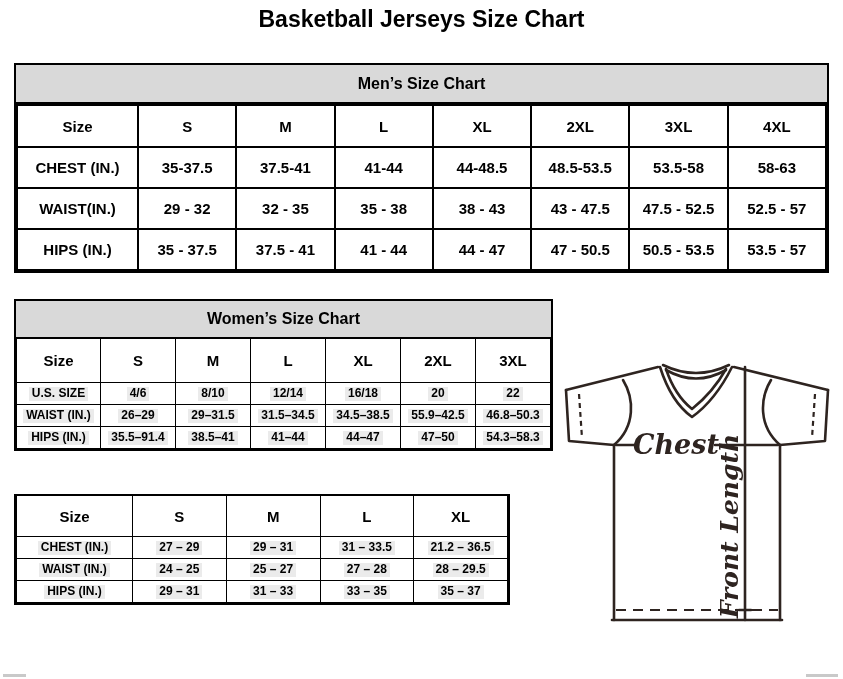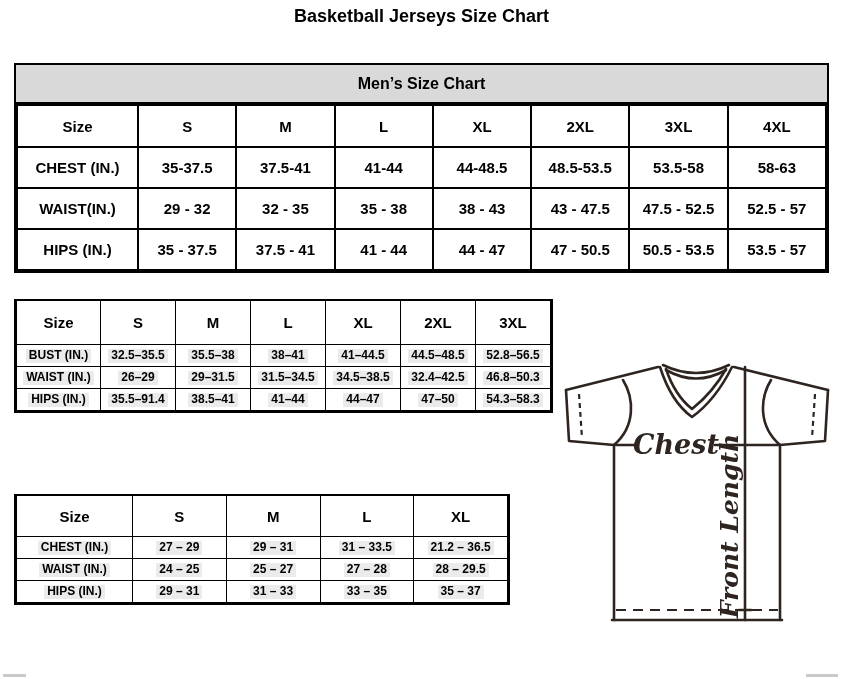--- a/index.html
+++ b/index.html
@@ -3,21 +3,21 @@
 <meta charset="utf-8">
 <style>
   html,body{margin:0;padding:0;}
   body{
     width:843px;height:679px;position:relative;background:#ffffff;
     font-family:"Liberation Sans","DejaVu Sans",sans-serif;color:#000;
     overflow:hidden;
   }
   .page-title{
     position:absolute;top:6px;left:0;width:843px;text-align:center;
-    font-size:18px;font-weight:bold;letter-spacing:0;
+    font-size:23px;font-weight:bold;letter-spacing:0;
   }
   .table-wrap{position:absolute;border:2px solid #000;background:#fff;}
   #mens-wrap{left:14px;top:63px;width:811px;}
   #womens-wrap{left:14px;top:299px;width:535px;}
   #youth-wrap{left:14px;top:494px;width:492px;}
   .band{
     background:#d9d9d9;text-align:center;font-weight:bold;font-size:16px;
     border-bottom:2px solid #000;display:flex;align-items:center;justify-content:center;
   }
   #mens-wrap .band{height:37px;}
@@ -112,20 +112,21 @@
           <td><span class="hl">44 - 47</span></td>
           <td><span class="hl">47 - 50.5</span></td>
           <td><span class="hl">50.5 - 53.5</span></td>
           <td><span class="hl">53.5 - 57</span></td>
         </tr>
       </tbody>
     </table>
 </div>
 
 <div class="table-wrap" id="womens-wrap">
+  <div class="band">Women’s Size Chart</div>
   <table class="sub womens">
       <colgroup>
         <col class="c0">
         <col class="c1">
         <col class="c2">
         <col class="c3">
         <col class="c4">
         <col class="c5">
         <col class="c6">
       </colgroup>
@@ -135,35 +136,35 @@
           <th>S</th>
           <th>M</th>
           <th>L</th>
           <th>XL</th>
           <th>2XL</th>
           <th>3XL</th>
         </tr>
       </thead>
       <tbody>
         <tr>
-          <th><span class="hl">BUST (IN.)</span></th>
-          <td><span class="hl">32.5–35.5</span></td>
-          <td><span class="hl">35.5–38</span></td>
-          <td><span class="hl">38–41</span></td>
-          <td><span class="hl">41–44.5</span></td>
-          <td><span class="hl">44.5–48.5</span></td>
-          <td><span class="hl">52.8–56.5</span></td>
+          <th><span class="hl">U.S. SIZE</span></th>
+          <td><span class="hl">4/6</span></td>
+          <td><span class="hl">8/10</span></td>
+          <td><span class="hl">12/14</span></td>
+          <td><span class="hl">16/18</span></td>
+          <td><span class="hl">20</span></td>
+          <td><span class="hl">22</span></td>
         </tr>
         <tr>
           <th><span class="hl">WAIST (IN.)</span></th>
           <td><span class="hl">26–29</span></td>
           <td><span class="hl">29–31.5</span></td>
           <td><span class="hl">31.5–34.5</span></td>
           <td><span class="hl">34.5–38.5</span></td>
-          <td><span class="hl">32.4–42.5</span></td>
+          <td><span class="hl">55.9–42.5</span></td>
           <td><span class="hl">46.8–50.3</span></td>
         </tr>
         <tr>
           <th><span class="hl">HIPS (IN.)</span></th>
           <td><span class="hl">35.5–91.4</span></td>
           <td><span class="hl">38.5–41</span></td>
           <td><span class="hl">41–44</span></td>
           <td><span class="hl">44–47</span></td>
           <td><span class="hl">47–50</span></td>
           <td><span class="hl">54.3–58.3</span></td>

